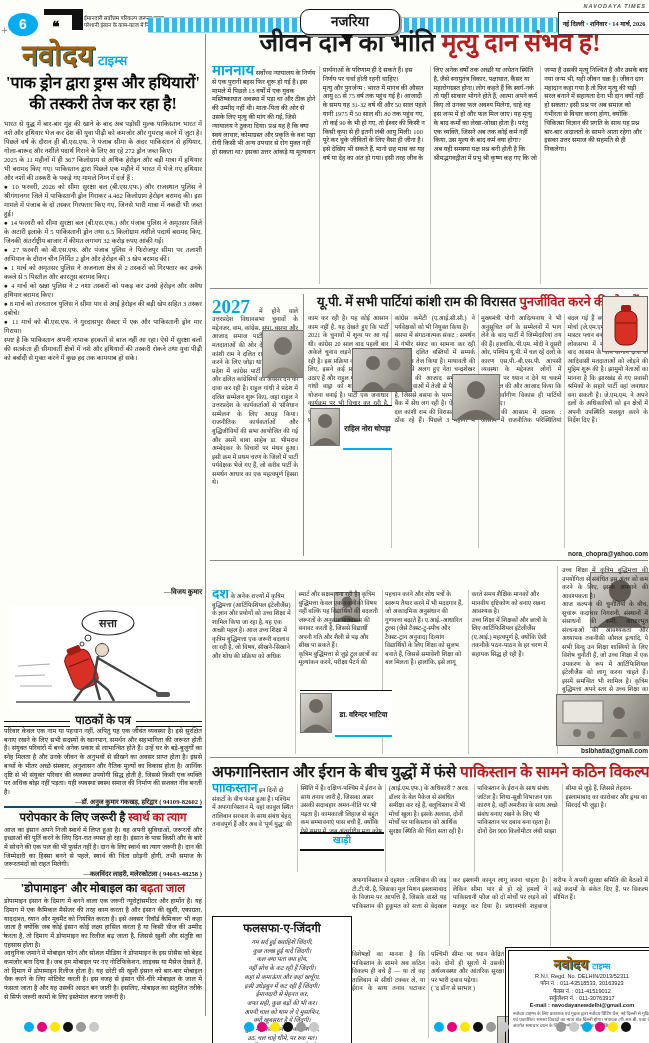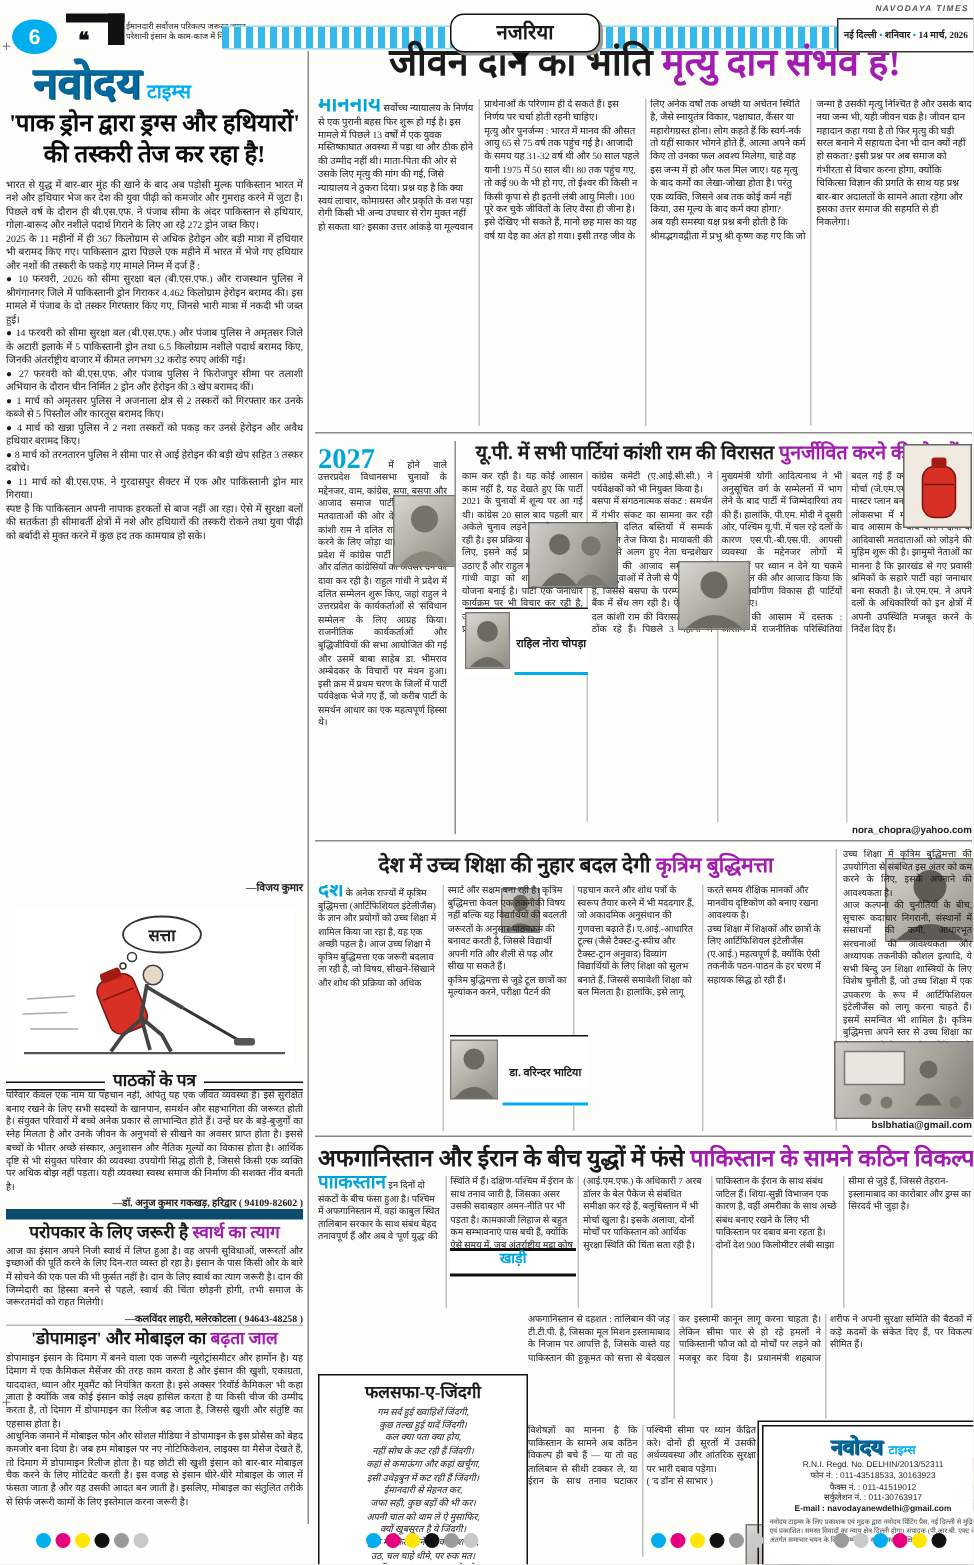--- a/index.html
+++ b/index.html
@@ -1,40 +1,40 @@
 <!DOCTYPE html>
 <html><head>
 <meta charset="utf-8">
 <style>
   html,body{margin:0;padding:0;background:#e8e8e4;}
   #page{position:relative;width:649px;height:1043px;background:#fdfdfa;margin:0 auto;
         font-family:"Liberation Serif",serif;color:#1a1a1a;overflow:hidden;}
   .abs{position:absolute;}
   .just{text-align:justify;white-space:pre-line;}
-  .cyan{color:#a21caf;}
+  .cyan{color:#b91c1c;}
   
   .reg{position:absolute;font:8px "DejaVu Sans",sans-serif;color:#777;}
   .page-badge{left:8px;top:13px;width:30px;height:23px;background:#00aeef;border-radius:50%;
               color:#fff;font:bold 14px "Liberation Sans",sans-serif;text-align:center;line-height:23px;}
   .corner-glyph{left:44px;top:9px;width:28px;height:15px;border-top:6px solid #111;border-right:11px solid #111;}
   .quotes{left:52px;top:18px;font:bold 15px "DejaVu Serif",serif;color:#111;letter-spacing:-2px;}
   .tagline{left:84px;top:15px;width:118px;font-size:5.5px;line-height:7px;color:#222;}
   .stripes{left:148px;top:17px;width:500px;height:14px;
            background:repeating-linear-gradient(90deg,#35b9e9 0 5px,#fff 5px 8px);
            border-top:1px solid #9ad8ef;border-bottom:1px solid #9ad8ef;}
   .tab{left:300px;top:9px;width:98px;height:24px;background:#fff;border:1.5px solid #111;border-radius:9px;
        box-shadow:2px 2px 0 #999;text-align:center;line-height:24px;font-weight:bold;font-size:13.5px;z-index:3;}
   .tab-ptr{left:341px;top:35px;width:0;height:0;border:6px solid transparent;border-top:8px solid #111;z-index:3;}
   .mast-tiny{left:540px;top:3px;width:106px;text-align:right;font:italic bold 5.5px "Liberation Sans",sans-serif;
              color:#555;letter-spacing:1px;}
   .dateline{left:558px;top:12px;width:90px;height:21px;background:#fff;border:1px solid #333;z-index:3;
             text-align:center;line-height:21px;font-size:6.3px;font-weight:bold;}
   .dateline .dot{color:#00aeef;}
   
-  .logo-main{font:bold 29px "Liberation Sans",sans-serif;color:#0369a1;text-shadow:1px 1px 0 #04536e;}
+  .logo-main{font:bold 29px "Liberation Sans",sans-serif;color:#a16207;text-shadow:1px 1px 0 #04536e;}
   .logo-sub{font:bold 13px "Liberation Sans",sans-serif;color:#00aeef;margin-left:4px;}
   .lhead{font-weight:bold;font-size:16px;line-height:21px;text-align:center;color:#0b0b0b;}
   .lbody{font-size:6.6px;line-height:9px;margin-top:5px;height:468px;overflow:hidden;}
   .sig{text-align:right;font-weight:bold;font-size:7px;}
   .letters-head{display:flex;align-items:flex-end;gap:5px;font-weight:bold;font-size:11.5px;}
   .letters-head .dln{flex:1;height:4px;border-top:1px solid #111;border-bottom:1px solid #111;}
   .ltr h3{margin:2px 0 2px 0;font-size:11.5px;line-height:13px;text-align:center;}
   .ltr .lb{font-size:6.4px;line-height:8.7px;}
   .ltr .sig{font-size:6.6px;}
   .vline{border-left:1px solid #8a8a8a;width:0;}
@@ -144,21 +144,21 @@
     <span class="dln"></span>
     <span>पाठकों के पत्र</span>
     <span class="dln"></span>
   </div>
 
   <div class="abs" style="left:4px;top:727px;width:198px;height:290px;overflow:hidden;">
     <div class="ltr">
       <div class="lb just">परिवार केवल एक नाम या पहचान नहीं, अपितु यह एक जीवंत व्यवस्था है। इसे सुरक्षित बनाए रखने के लिए सभी सदस्यों के खानपान, समर्थन और सहभागिता की जरूरत होती है। संयुक्त परिवारों में बच्चे अनेक प्रकार से लाभान्वित होते हैं। उन्हें घर के बड़े-बुजुर्गों का स्नेह मिलता है और उनके जीवन के अनुभवों से सीखने का अवसर प्राप्त होता है। इससे बच्चों के भीतर अच्छे संस्कार, अनुशासन और नैतिक मूल्यों का विकास होता है। आर्थिक दृष्टि से भी संयुक्त परिवार की व्यवस्था उपयोगी सिद्ध होती है, जिससे किसी एक व्यक्ति पर अधिक बोझ नहीं पड़ता। यही व्यवस्था स्वस्थ समाज की निर्माण की सशक्त नींव बनती है।</div>
       <div class="sig">—डॉ. अनुज कुमार गकखड़, हरिद्वार ( 94109-82602 )</div>
     </div>
-    <div class="ltr" style="border-top:7px solid #0c4a6e;padding-top:1px;">
+    <div class="ltr" style="border-top:2px solid #0c4a6e;padding-top:1px;">
       <h3><span>परोपकार के लिए जरूरी है </span><span class="cyan">स्वार्थ का त्याग</span></h3>
       <div class="lb just">आज का इंसान अपने निजी स्वार्थ में लिप्त हुआ है। वह अपनी सुविधाओं, जरूरतों और इच्छाओं की पूर्ति करने के लिए दिन-रात व्यस्त हो रहा है। इंसान के पास किसी और के बारे में सोचने की एक पल की भी फुर्सत नहीं है। दान के लिए स्वार्थ का त्याग जरूरी है। दान की जिम्मेदारी का हिस्सा बनने से पहले, स्वार्थ की चिंता छोड़नी होगी, तभी समाज के जरूरतमंदों को राहत मिलेगी।</div>
       <div class="sig">—कलविंदर लाहरी, मलेरकोटला ( 94643-48258 )</div>
     </div>
     <div class="ltr" style="border-top:1px solid #bbb;padding-top:1px;">
       <h3><span>'डोपामाइन' और मोबाइल का </span><span class="cyan">बढ़ता जाल</span></h3>
       <div class="lb just">डोपामाइन इंसान के दिमाग में बनने वाला एक जरूरी न्यूरोट्रांसमीटर और हार्मोन है। यह दिमाग में एक कैमिकल मैसेंजर की तरह काम करता है और इंसान की खुशी, एकाग्रता, याददाश्त, ध्यान और मूवमैंट को नियंत्रित करता है। इसे अक्सर 'रिवॉर्ड कैमिकल' भी कहा जाता है क्योंकि जब कोई इंसान कोई लक्ष्य हासिल करता है या किसी चीज की उम्मीद करता है, तो दिमाग में डोपामाइन का रिलीज बढ़ जाता है, जिससे खुशी और संतुष्टि का एहसास होता है।
 आधुनिक जमाने में मोबाइल फोन और सोशल मीडिया ने डोपामाइन के इस प्रोसैस को बेहद कमजोर बना दिया है। जब हम मोबाइल पर नए नोटिफिकेशन, लाइक्स या मैसेज देखते हैं, तो दिमाग में डोपामाइन रिलीज होता है। यह छोटी सी खुशी इंसान को बार-बार मोबाइल चैक करने के लिए मोटिवेट करती है। इस वजह से इंसान धीरे-धीरे मोबाइल के जाल में फंसता जाता है और यह उसकी आदत बन जाती है। इसलिए, मोबाइल का संतुलित तरीके से सिर्फ जरूरी कामों के लिए इस्तेमाल करना जरूरी है।</div>
 
     </div>
@@ -233,23 +233,20 @@
   </div>
   <div class="abs portrait" style="left:590px;top:448px;width:58px;height:54px;">
     <svg viewBox="0 0 58 54">
         <circle cx="29" cy="18" r="11" fill="#5f5b54"></circle>
         <path d="M6 54 Q29 32 52 54Z" fill="#5f5b54"></path>
       </svg>
   </div>
   <div class="abs email" style="left:520px;top:550px;width:128px;">nora_chopra@yahoo.com</div>
   <div class="abs hline" style="left:210px;top:560px;width:438px;"></div>
 
-  <div class="abs subhead2" style="left:212px;top:566px;width:344px;font-size:14px;">
-    <span>देश में उच्च शिक्षा की नुहार बदल देगी </span><span class="cyan">कृत्रिम बुद्धिमत्ता</span>
-  </div>
   <div class="abs vline" style="left:557px;top:566px;height:188px;border-left:1px solid #c2c2c2;"></div>
   <div class="abs just" style="left:562px;top:566px;width:86px;height:178px;font-size:6.2px;line-height:8.5px;overflow:hidden;">उच्च शिक्षा में कृत्रिम बुद्धिमत्ता की उपयोगिता से संबंधित इस अंतर को कम करने के लिए, इसके अपनाने की आवश्यकता है।
 आज कल्पना की चुनौतियों के बीच, सुचारू कदाचार निगरानी, संस्थानों में संसाधनों की कमी, आधारभूत संरचनाओं की आवश्यकता और अध्यापक तकनीकी कौशल इत्यादि, ये सभी बिन्दु उन शिक्षा शास्त्रियों के लिए विशेष चुनौती हैं, जो उच्च शिक्षा में एक उपकरण के रूप में आर्टिफिशियल इंटेलीजैंस को लागू करना चाहते हैं। इसमें समन्वित भी शामिल है। कृत्रिम बुद्धिमत्ता अपने स्तर से उच्च शिक्षा का चेहरा बदलने में सक्षम है, क्योंकि इसके उपयोग शिक्षा के हर स्तर पर बढ़ रहे हैं।</div>
   <div class="abs cols" style="left:212px;top:590px;width:340px;height:164px;column-count:4;column-gap:6px;font-size:6.2px;line-height:8.5px;">
     <span class="drop" style="font-size:14px;">देश</span><span class="just" style="display:inline;"> के अनेक राज्यों में कृत्रिम बुद्धिमत्ता (आर्टिफिशियल इंटेलीजैंस) के ज्ञान और प्रयोगों को उच्च शिक्षा में शामिल किया जा रहा है, यह एक अच्छी पहल है। आज उच्च शिक्षा में कृत्रिम बुद्धिमत्ता एक जरूरी बदलाव ला रही है, जो विषय, सीखने-सिखाने और शोध की प्रक्रिया को अधिक स्मार्ट और सक्षम बना रही है। कृत्रिम बुद्धिमत्ता केवल एक तकनीकी विषय नहीं बल्कि यह विद्यार्थियों की बदलती जरूरतों के अनुसार पाठ्यक्रम की बनावट करती है, जिससे विद्यार्थी अपनी गति और शैली से पढ़ और सीख पा सकते हैं।
 कृत्रिम बुद्धिमत्ता से जुड़े टूल छात्रों का मूल्यांकन करने, परीक्षा पैटर्न की पहचान करने और शोध पत्रों के स्वरूप तैयार करने में भी मददगार हैं, जो अकादमिक अनुसंधान की गुणवत्ता बढ़ाते हैं। ए.आई.-आधारित टूल्स (जैसे टैक्स्ट-टु-स्पीच और टैक्स्ट-ट्रान अनुवाद) दिव्यांग विद्यार्थियों के लिए शिक्षा को सुलभ बनाते हैं, जिससे समावेशी शिक्षा को बल मिलता है। हालांकि, इसे लागू करते समय शैक्षिक मानकों और मानवीय दृष्टिकोण को बनाए रखना आवश्यक है।
 उच्च शिक्षा में शिक्षकों और छात्रों के लिए आर्टिफिशियल इंटेलीजैंस (ए.आई.) महत्वपूर्ण है, क्योंकि ऐसी तकनीकें पठन-पाठन के हर चरण में सहायक सिद्ध हो रही हैं।</span>
   </div>
   <div class="abs author-card" style="left:300px;top:690px;width:92px;height:44px;">
     <div class="portrait" style="width:30px;height:38px;">

